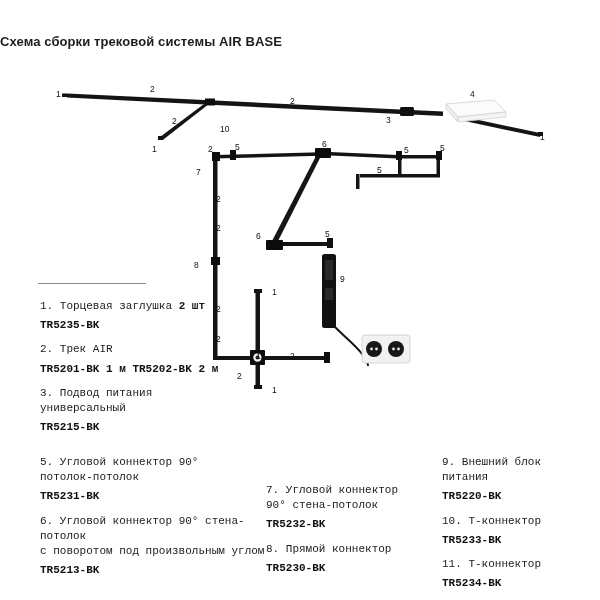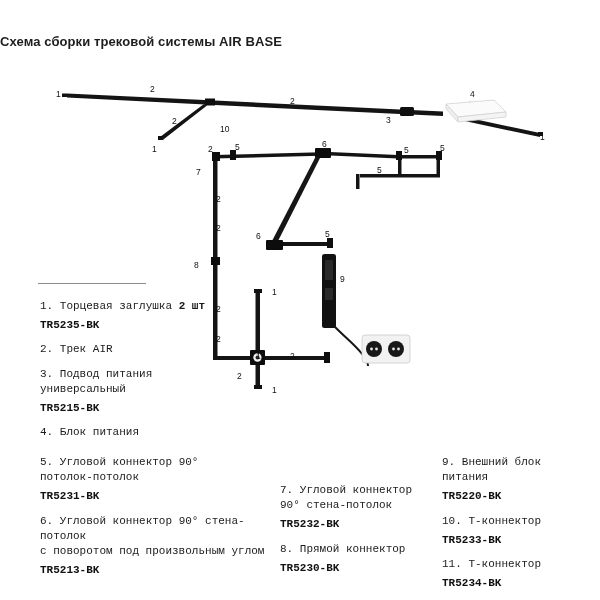--- a/index.html
+++ b/index.html
@@ -68,21 +68,21 @@
     white-space: pre-line;
   }
   .legend .code {
     font-weight: bold;
     color: #111;
     margin-top: 4px;
   }
   .legend b { font-weight: bold; }
 
   #legend-col1 { left: 40px; top: 299px; width: 200px; }
-  #legend-col2 { left: 280px; top: 483px; width: 140px; }
+  #legend-col2 { left: 266px; top: 483px; width: 140px; }
   #legend-col3 { left: 442px; top: 455px; width: 150px; }
   #legend-col1b { left: 40px; top: 455px; width: 230px; }
 </style>
 </head>
 <body>
 
 <div id="page">
 
   <div class="title">Схема сборки трековой системы AIR BASE</div>
 
@@ -219,27 +219,27 @@
 
   <div class="legend-rule"></div>
 
   <div class="legend" id="legend-col1">
       <div class="item">
         <div class="lbl"><span>1. </span><span>Торцевая заглушка </span><b>2 шт</b></div>
         <div class="code">TR5235-BK</div>
       </div>
       <div class="item">
         <div class="lbl"><span>2. </span><span>Трек AIR</span></div>
+        <div class="code">TR5201-BK  1 м     TR5202-BK   2 м</div>
       </div>
       <div class="item">
         <div class="lbl"><span>3. </span><span>Подвод питания универсальный</span></div>
         <div class="code">TR5215-BK</div>
       </div>
       <div class="item">
-        <div class="lbl"><span>4. </span><span>Блок питания</span></div>
       </div>
     </div>
   <div class="legend" id="legend-col1b">
       <div class="item">
         <div class="lbl"><span>5. </span><span>Угловой коннектор 90°
 потолок-потолок</span></div>
         <div class="code">TR5231-BK</div>
       </div>
       <div class="item">
         <div class="lbl"><span>6. </span><span>Угловой коннектор 90° стена-потолок

